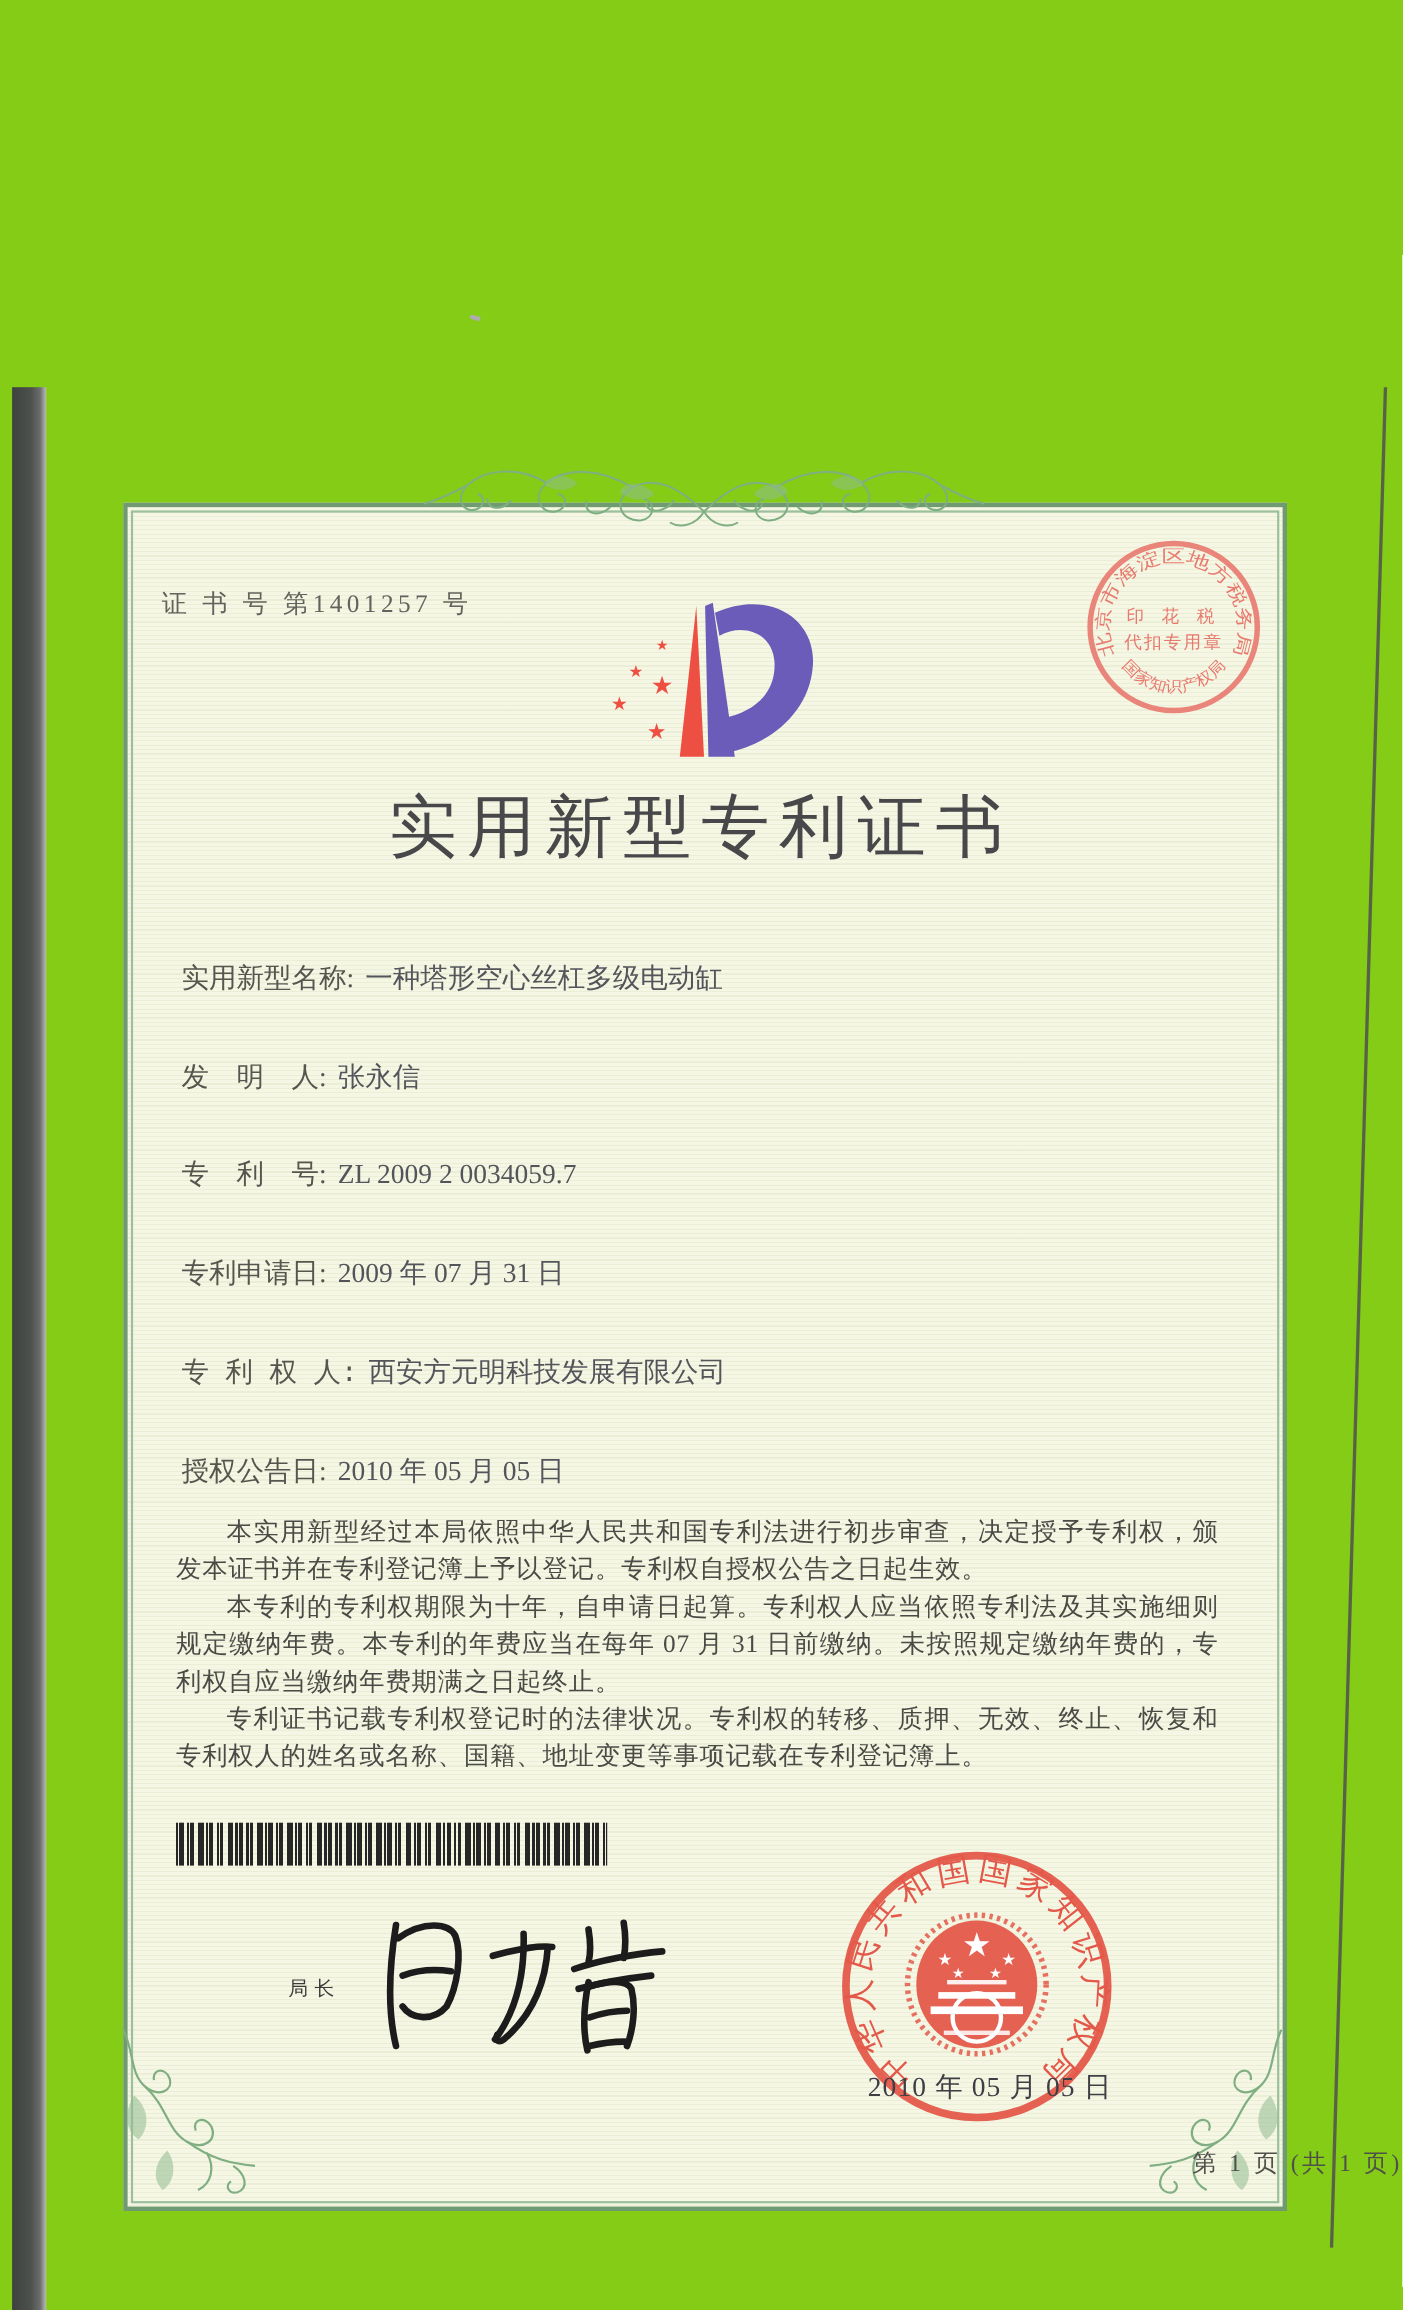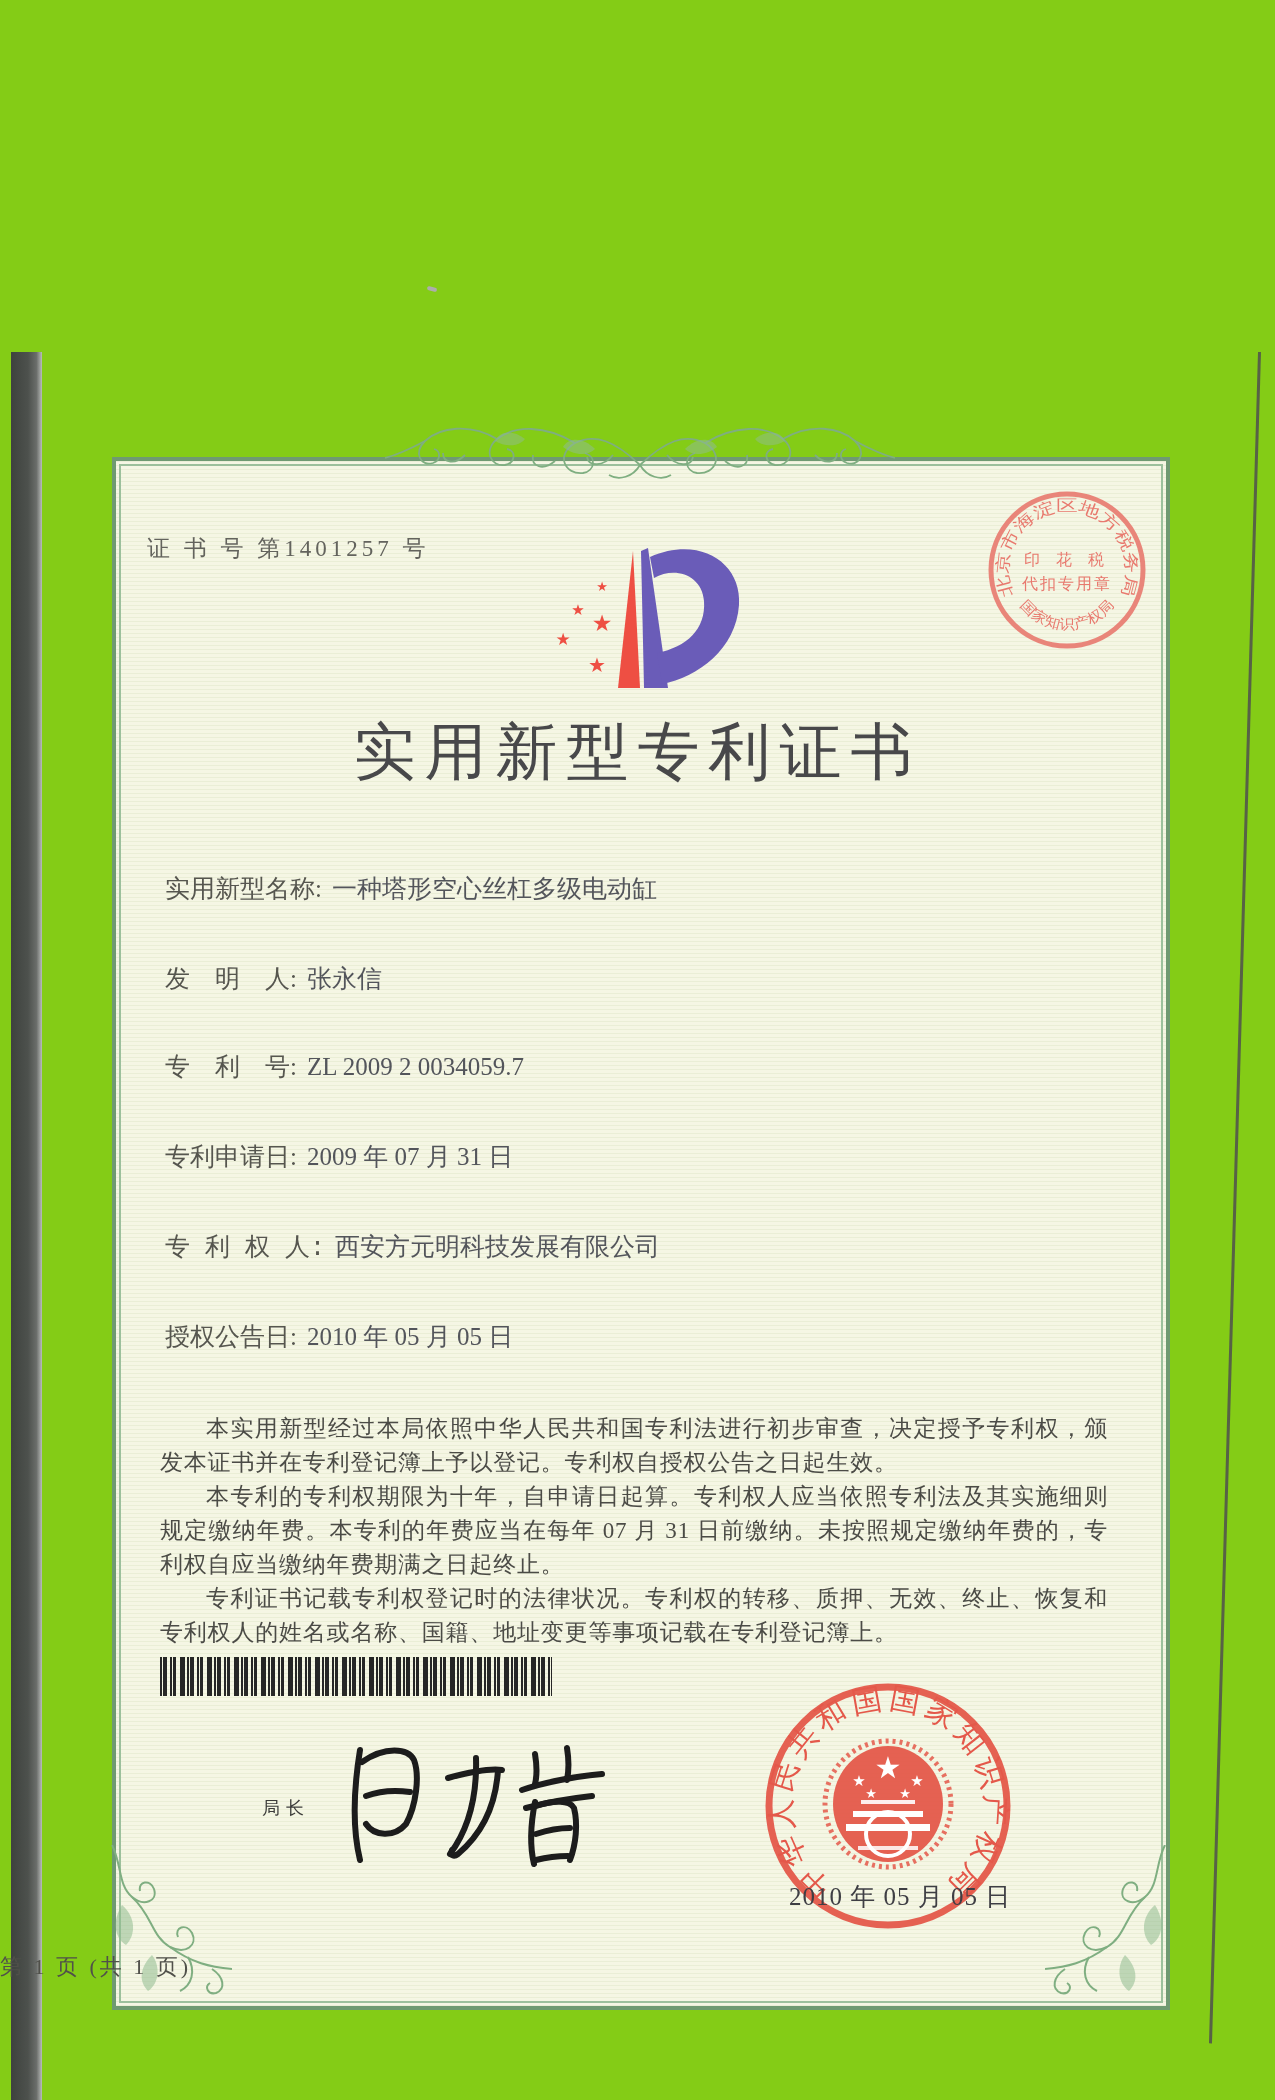--- a/index.html
+++ b/index.html
@@ -25,38 +25,38 @@
 
   #cert-no{left:147px;top:533px;font-size:23px;letter-spacing:4px;color:#63635d;}
   #doc-title{left:0;right:0;top:710px;text-align:center;font-size:62px;letter-spacing:9px;
     color:#48484a;font-weight:500;}
 
   .field-row{left:165px;width:960px;font-size:25px;white-space:nowrap;}
   .field-label{color:#56564f;}
   .field-value{color:#53555b;margin-left:10px;}
 
   #paragraphs{left:160px;top:1376px;width:948px;font-size:23px;line-height:34px;
-    text-align:justify;color:#4b4b46;letter-spacing:.8px;margin-top:36px;}
+    text-align:justify;color:#4b4b46;letter-spacing:.8px;}
   #paragraphs p{margin:0;text-indent:2em;}
 
   #barcode{left:160px;top:1657px;width:392px;height:39px;background:
     repeating-linear-gradient(90deg,#262626 0 2px,rgba(0,0,0,0) 2px 3px,#262626 3px 7px,
     rgba(0,0,0,0) 7px 10px,#262626 10px 12px,rgba(0,0,0,0) 12px 13px,#262626 13px 16px,
     rgba(0,0,0,0) 16px 20px,#262626 20px 25px,rgba(0,0,0,0) 25px 27px);}
 
   #director-label{left:262px;top:1796px;font-size:18px;letter-spacing:6px;color:#3c3c3a;}
   #signature-svg{left:330px;top:1732px;}
 
   #seal-svg{left:758px;top:1676px;}
   #seal-date{left:775px;top:1880px;width:250px;text-align:center;font-size:25px;
     color:#3e3e44;letter-spacing:1px;z-index:5;}
 
   #tax-stamp-svg{left:982px;top:485px;}
 
-  #page-footer{left:0;right:0;top:1952px;text-align:left;font-size:22px;
+  #page-footer{left:0;right:0;top:1952px;text-align:right;font-size:22px;
     letter-spacing:3px;color:#50504a;}
 
   svg{display:block;}
 </style>
 </head>
 <body>
 
 <div id="stage">
 
   <div class="abs" id="left-dark-strip"></div>

